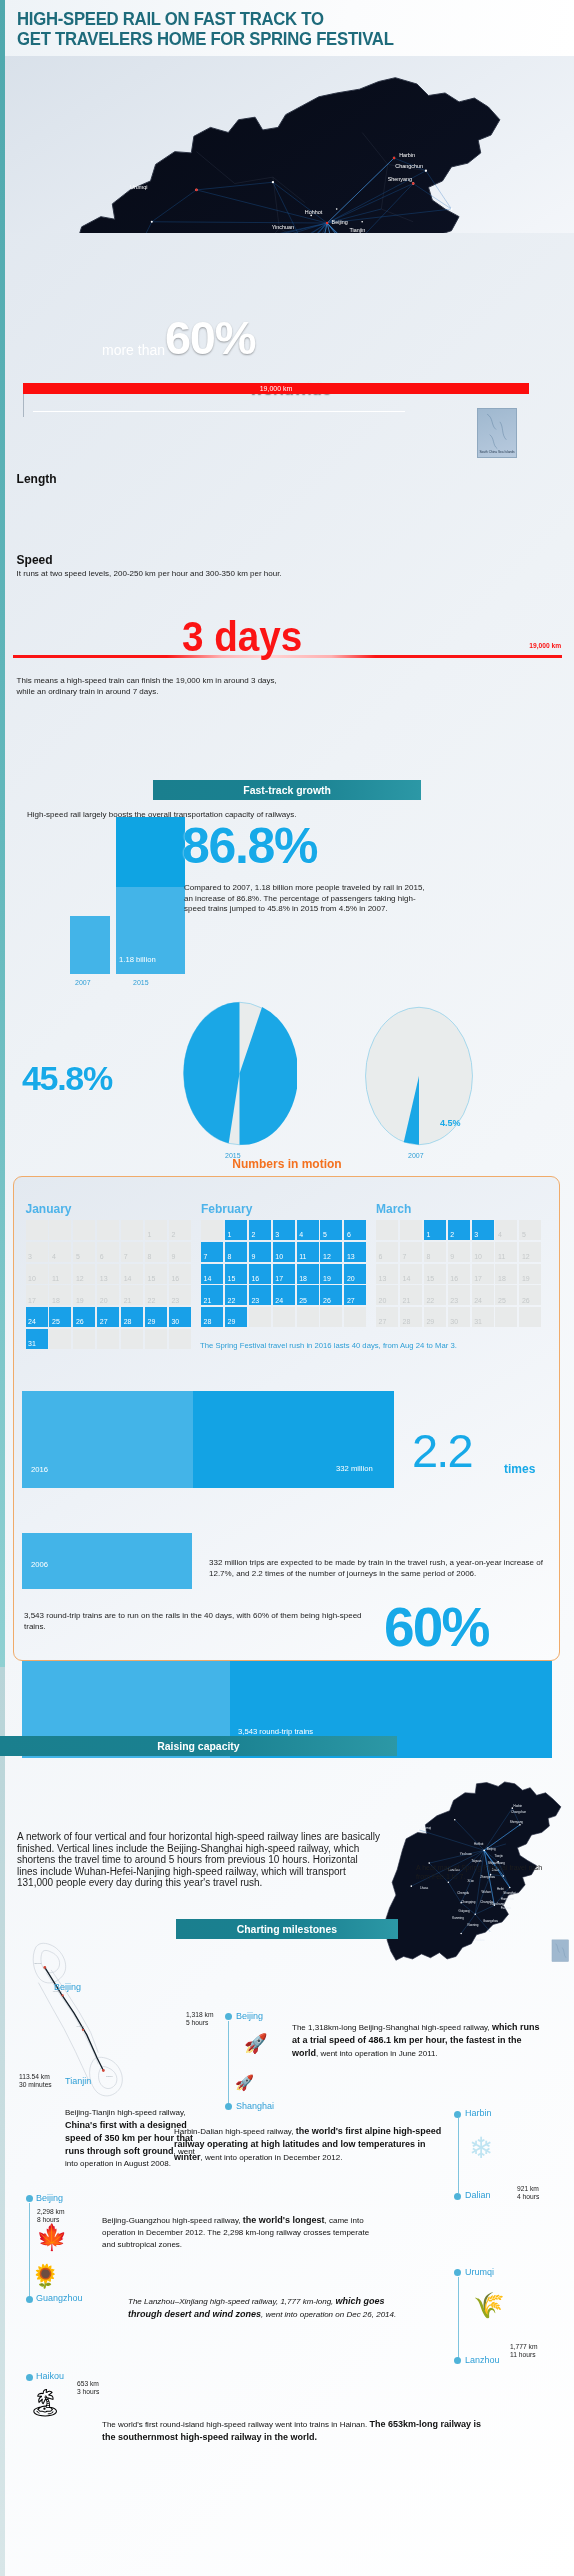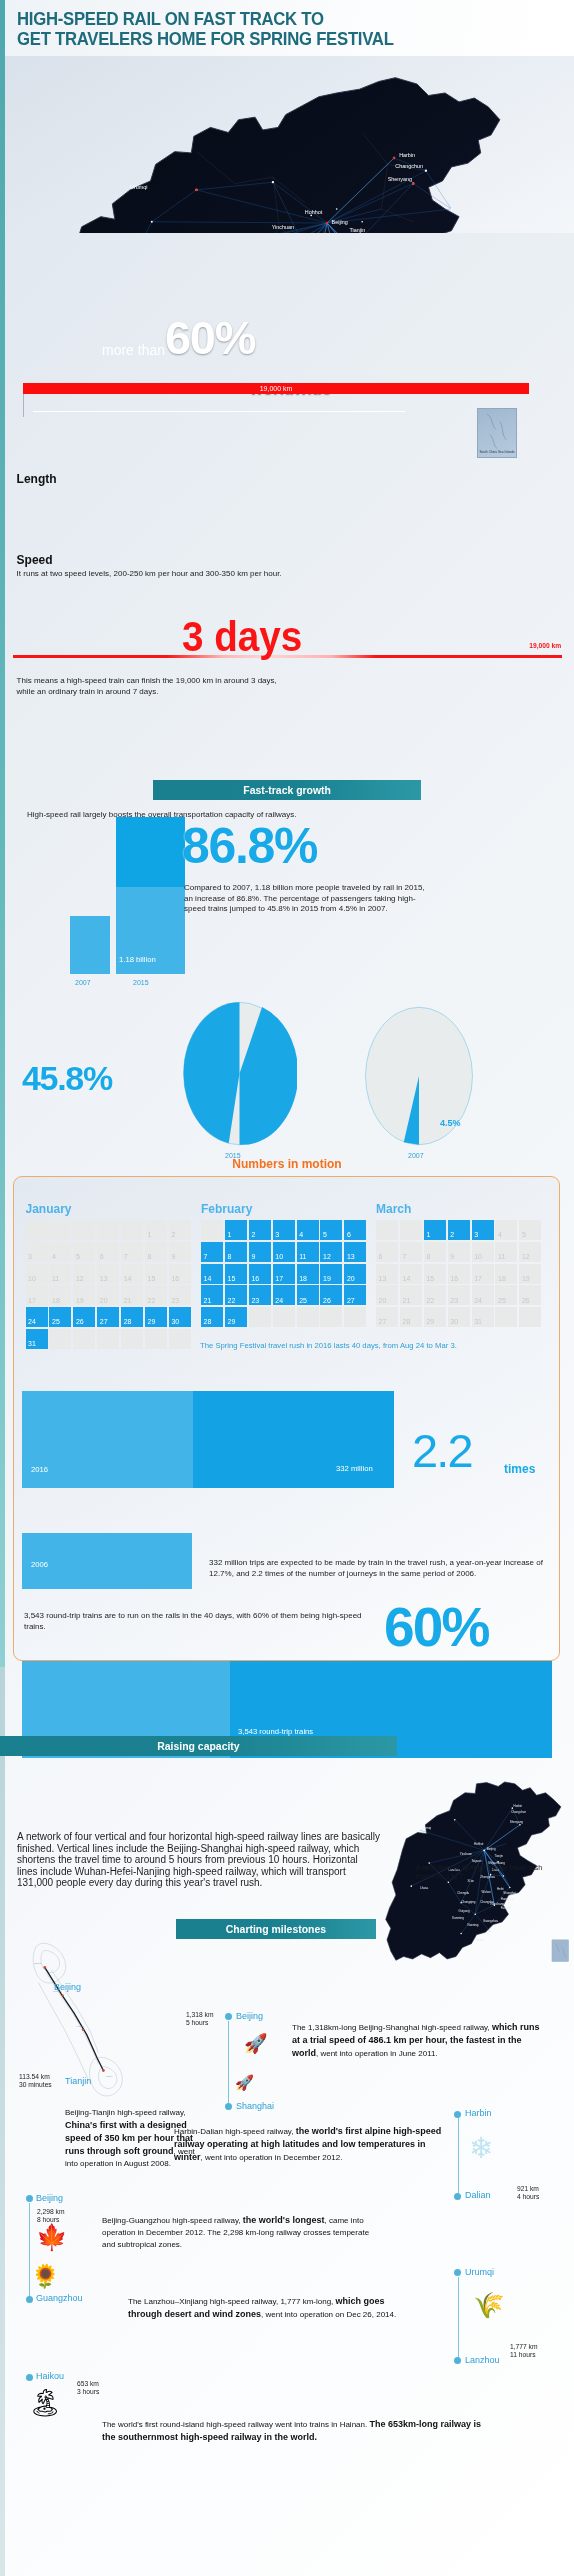--- a/index.html
+++ b/index.html
@@ -716,21 +716,21 @@
       </g>
       <rect x="272" y="250" width="26" height="34" fill="#9fb8cf" stroke="#8fa8bf" stroke-width="0.6"></rect>
       <g stroke="#5d7e9e" stroke-width="0.4" fill="none">
         <path d="M278,256 C282,260 280,266 284,270"></path>
           <path d="M288,262 C292,266 290,274 294,278"></path>
       </g>
     </svg>
   </div>
   <div class="heat-note">A heat map of Spring Festival travel rush from Feb 1 to 7.</div>
 
-  <div class="sec-bar" style="left:176px; top:1919px; width:200px;">
+  <div class="sec-bar" style="left:176px; top:1919px; width:222px;">
     <span>Charting milestones</span>
   </div>
 
   <svg style="position:absolute;left:23px;top:1933px;" width="134" height="191" viewBox="0 0 210 300">
     <g stroke="#c3cbd3" stroke-width="0.9" fill="none">
       <path d="M20,22 C12,38 16,60 26,72 C38,84 56,78 64,64 C72,50 62,28 46,20 C36,15 26,14 20,22Z"></path>
       <path d="M30,30 C26,40 28,52 34,58 C42,66 52,62 56,54 C60,44 54,34 44,30 C38,27 33,26 30,30Z"></path>
       <path d="M110,200 C100,214 104,238 116,250 C130,262 148,254 154,240 C160,224 150,204 134,198 C124,194 114,194 110,200Z"></path>
       <path d="M122,212 C116,222 118,234 124,240 C132,248 142,244 146,236 C150,226 144,216 134,212 C128,209 124,209 122,212Z"></path>
       <path d="M36,62 L60,100 L78,126 L96,158 L110,186 L118,206"></path>
@@ -810,21 +810,21 @@
   <div class="dot" style="left:454px; top:2269px;"></div>
   <div class="city-lbl" style="left:465px; top:2267px;">Urumqi</div>
   <div class="vline" style="left:458px; top:2277px; height:82px;"></div>
   <div class="dot" style="left:454px; top:2357px;"></div>
   <div class="city-lbl" style="left:465px; top:2355px;">Lanzhou</div>
   <div class="dist-lbl" style="left:510px; top:2343px;">
     <div>1,777 km</div>
     <div>11 hours</div>
   </div>
   <div class="emoji" style="left:473px; top:2296px; font-size:25.5px;">🌾</div>
-  <div class="ms-para" style="left:128px; top:2295px; width:274px;">
+  <div class="ms-para" style="left:128px; top:2295px; width:274px;font-style:italic;">
     <span>The Lanzhou–Xinjiang high-speed railway, 1,777 km-long, </span><b>which goes through desert and wind zones</b><span>, went into operation on Dec 26, 2014.</span>
   </div>
 
   <div class="dot" style="left:25.5px; top:2374px;"></div>
   <div class="city-lbl" style="left:36px; top:2371px;">Haikou</div>
   <div class="dist-lbl" style="left:77px; top:2380px;">
     <div>653 km</div>
     <div>3 hours</div>
   </div>
   <div class="emoji" style="left:28px; top:2394px; font-size:27px;">🏝</div>

